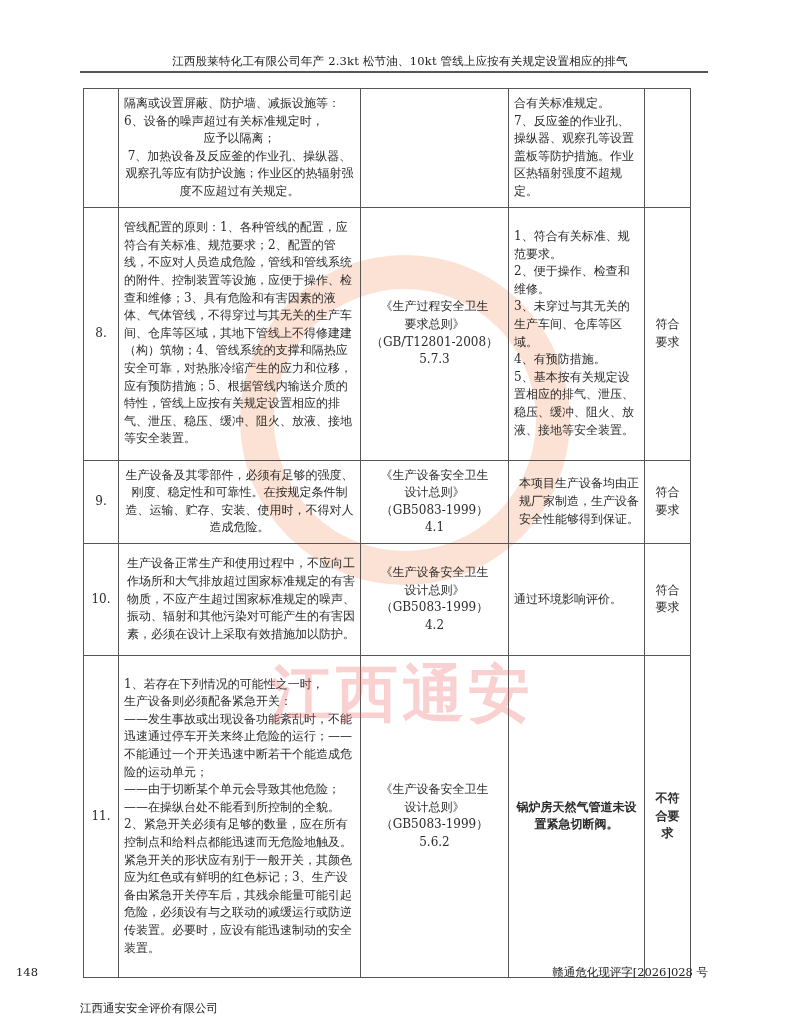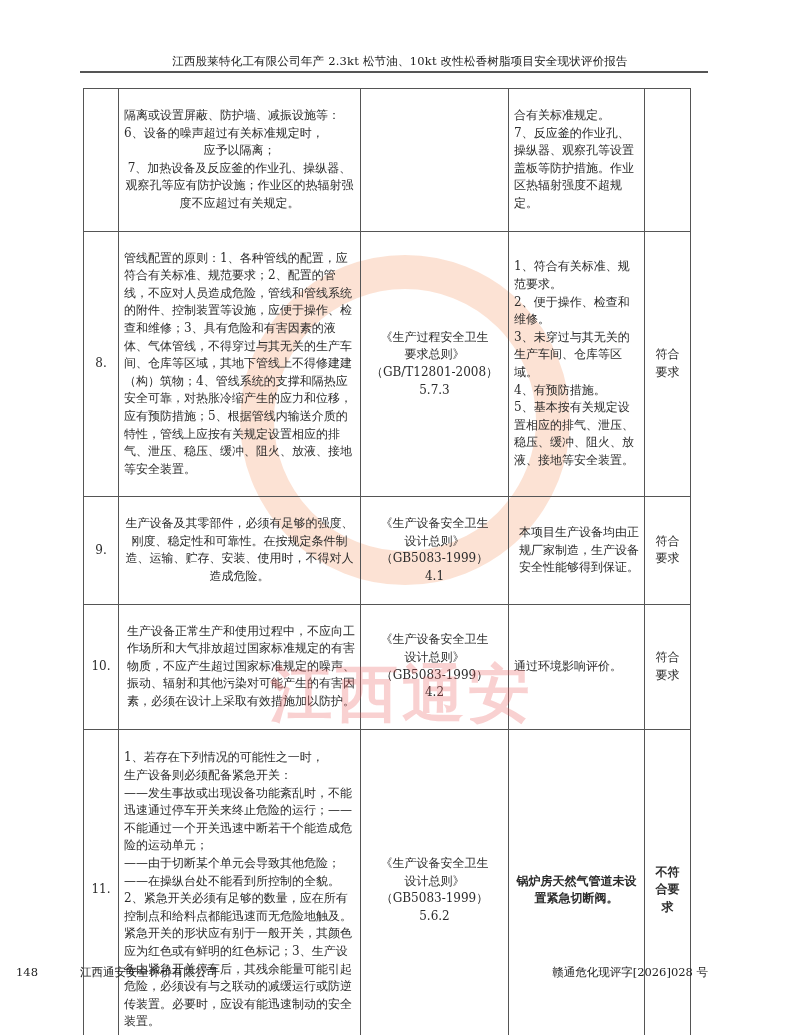--- a/index.html
+++ b/index.html
@@ -2,45 +2,45 @@
 <html><head>
 <meta charset="utf-8">
 <style>
   html, body { margin: 0; padding: 0; background: #ffffff; }
   body { width: 800px; height: 1035px; position: relative; overflow: hidden;
          font-family: "DejaVu Serif", "Liberation Serif", serif; color: #2a2a2a; }
   .header-title { position: absolute; left: 0; top: 54px; width: 800px; text-align: center;
                   font-size: 11.5px; letter-spacing: 0.2px; color: #222; }
   .header-rule { position: absolute; left: 80px; top: 71px; width: 628px; height: 2px; background: #555; }
   table.report { position: absolute; left: 83px; top: 88px; border-collapse: collapse; table-layout: fixed; }
-  table.report td { border: 1.5px solid #555; vertical-align: middle; padding: 18px 5px;
+  table.report td { border: 1.5px solid #555; vertical-align: middle; padding: 6px 5px;
                     font-size: 12px; line-height: 17.6px; color: #2c2c2c; }
   td.no { width: 24px; text-align: center; font-size: 12.5px; }
   td.req { width: 231px; }
   td.basis { width: 137px; text-align: center; }
   td.status { width: 125px; }
   td.result { width: 35px; text-align: center; }
   .center { text-align: center; display: block; }
   .line { display: block; }
   .bold { font-weight: bold; color: #111; }
   .footer { position: absolute; top: 965px; font-size: 11.5px; color: #222; }
-  .footer-left { left: 80px; }
+  .footer-left { left: 80px; margin-top: 36px; }
   .footer-center { left: 16px; width: 800px; text-align: left; }
   .footer-right { right: 92px; }
   
   .wm { position: absolute; pointer-events: none; }
   .wm-ring { left: 240px; top: 255px; width: 330px; height: 330px; border-radius: 50%;
              border: 34px solid rgba(244, 150, 100, 0.28); box-sizing: border-box; }
   .wm-text { left: 270px; top: 652px; font-size: 62px; font-weight: bold; color: rgba(232, 90, 90, 0.28);
              font-family: "DejaVu Sans", sans-serif; letter-spacing: 4px; }
 </style>
 </head>
 <body>
 
-<div class="header-title">江西殷莱特化工有限公司年产 2.3kt 松节油、10kt 改性松香树脂项目安全现状评价报告</div>
+<div class="header-title">江西殷莱特化工有限公司年产 2.3kt 松节油、10kt 管线上应按有关规定设置相应的排气</div>
 <div class="header-rule"></div>
 
 <div class="wm wm-ring"></div>
 
 <table class="report">
   <tbody>
       <tr style="height:109px">
     <td class="no"></td>
     <td class="req">
       <span class="line">隔离或设置屏蔽、防护墙、减振设施等：</span>

